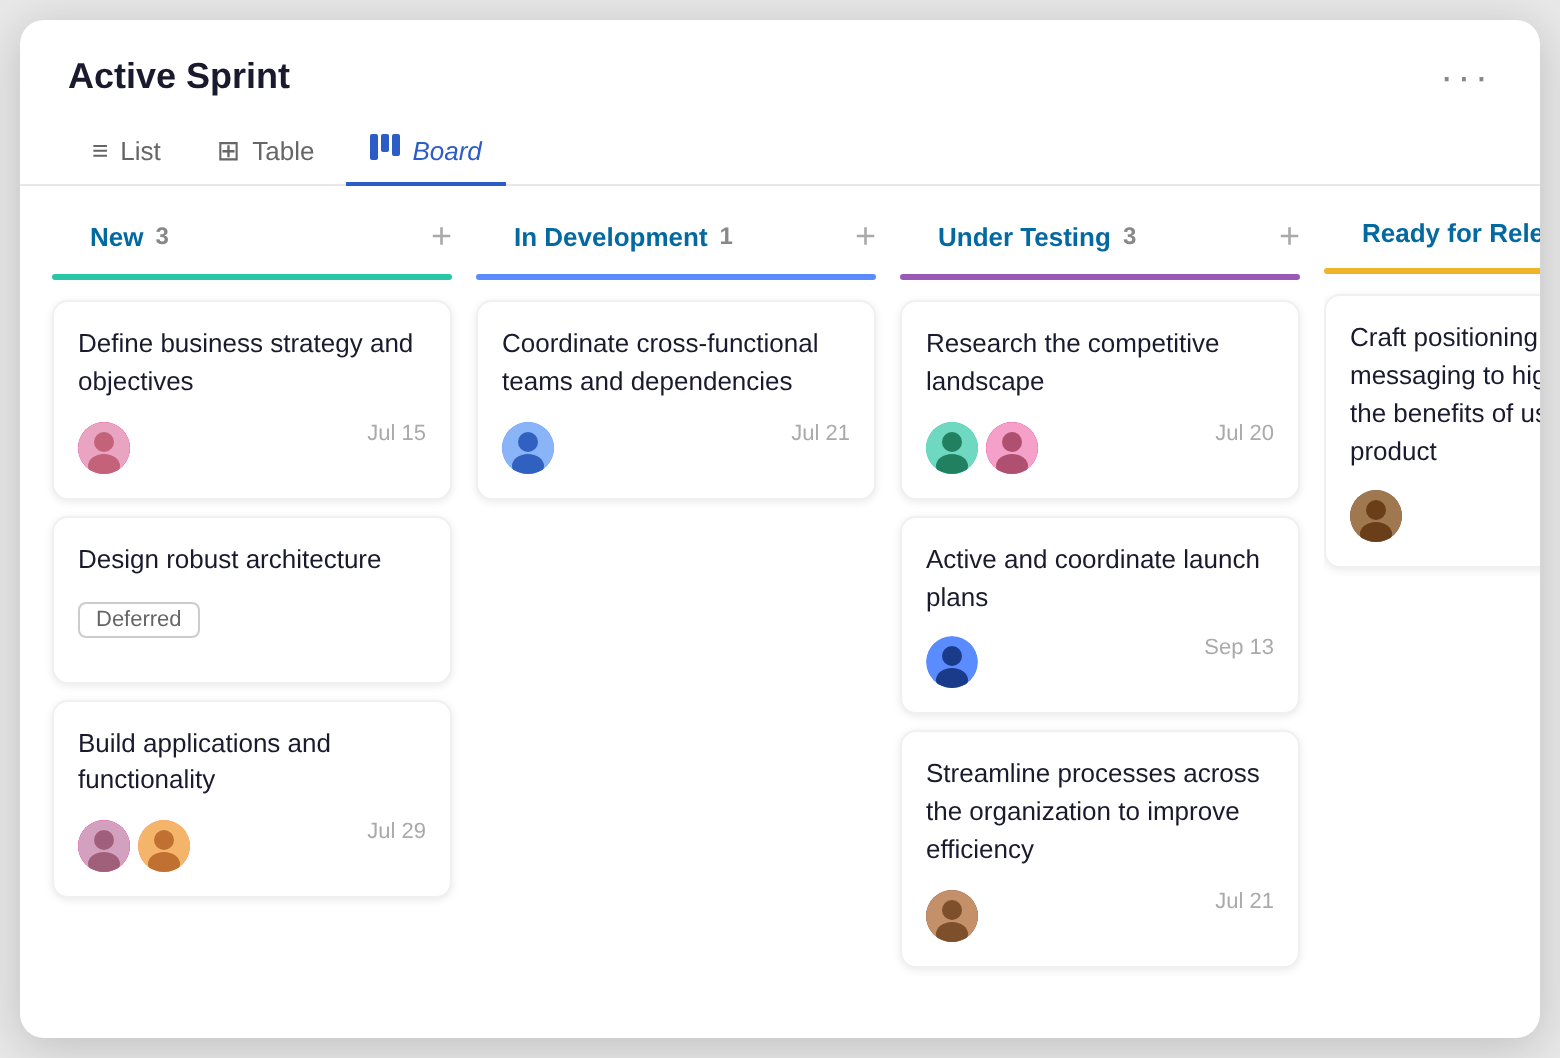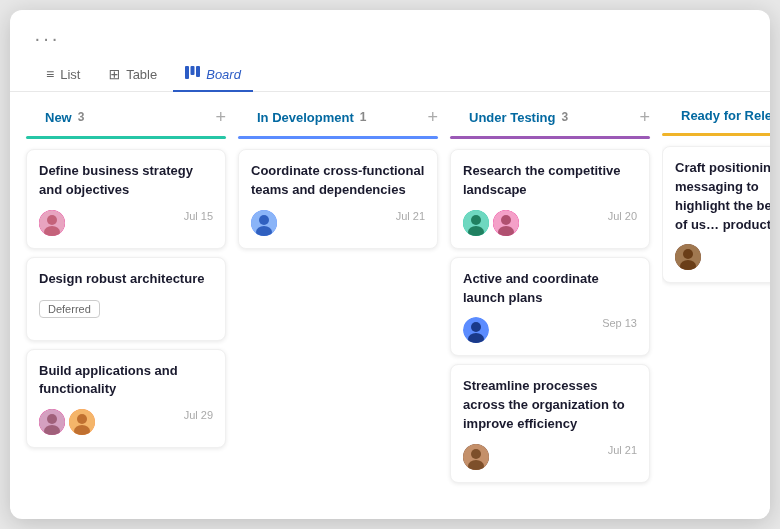--- a/index.html
+++ b/index.html
@@ -123,21 +123,21 @@
       padding: 12px;
       margin-bottom: 8px;
       box-shadow: 0 1px 4px rgba(0,0,0,0.09);
       border: 1px solid #f0f0f0;
     }
     .card-title {
       font-size: 13px;
       color: #1a1a2e;
       line-height: 1.45;
       margin-bottom: 10px;
-      font-weight: 700;
+      font-weight: 400;
     }
     .card-footer {
       display: flex;
       align-items: flex-start;
       justify-content: space-between;
     }
     .card-avatars {
       display: flex;
       gap: 4px;
     }
@@ -177,20 +177,21 @@
       flex-shrink: 0;
       overflow: hidden;
     }
   </style>
 </head>
 <body>
 
 <div class="window">
 
   <div class="header">
+    <span class="header-title">Active Sprint</span>
     <span class="header-more">···</span>
   </div>
 
   <div class="tabs">
     <div class="tab">
       <span class="tab-icon">≡</span>
       <span>List</span>
     </div>
     <div class="tab">
       <span class="tab-icon">⊞</span>

